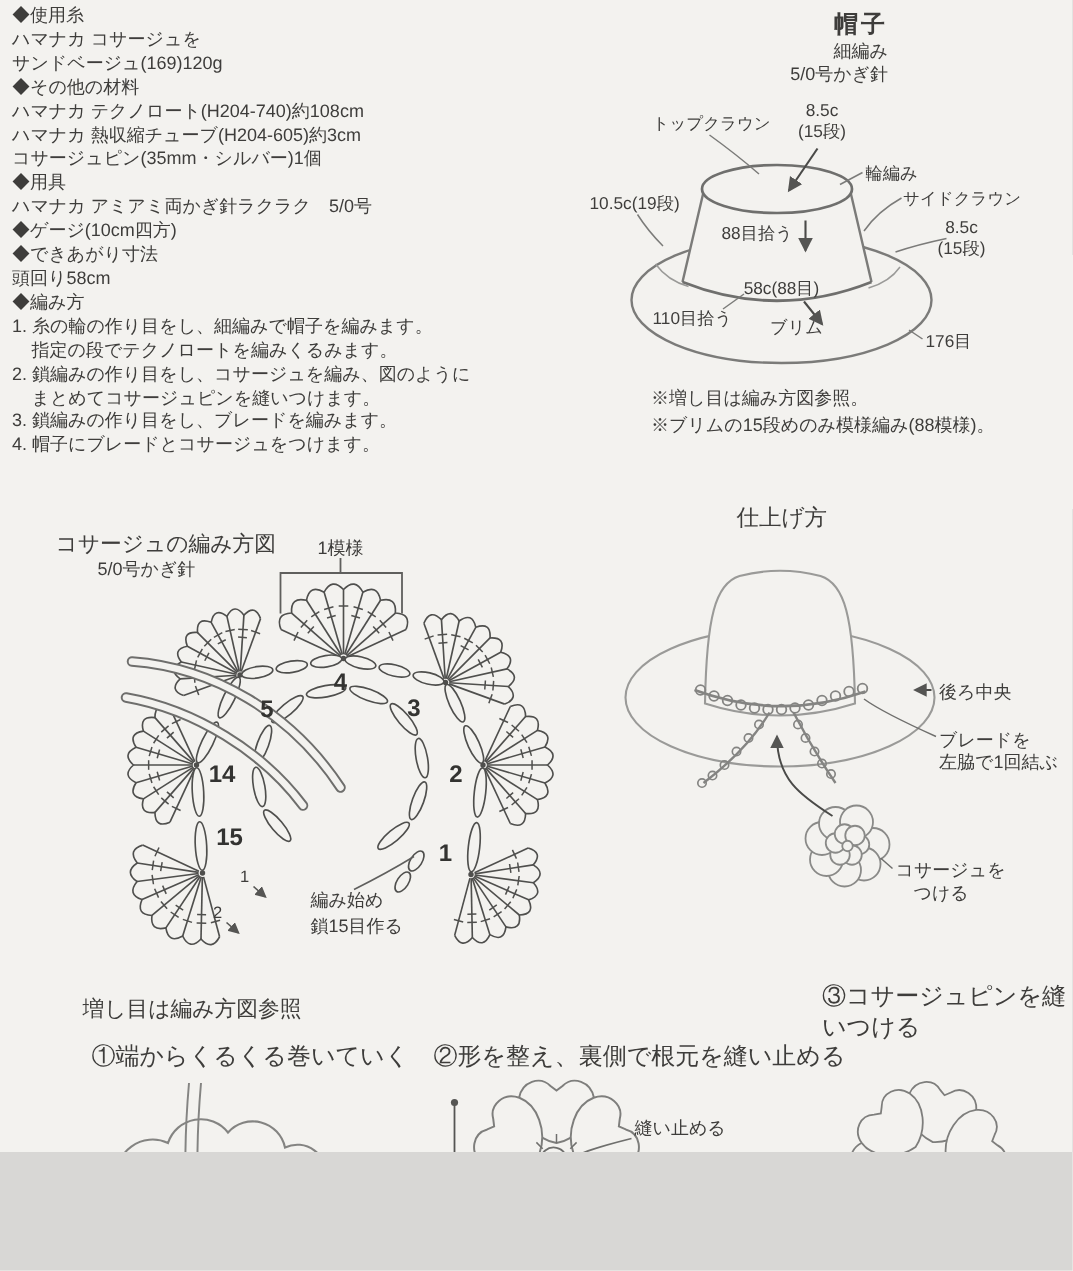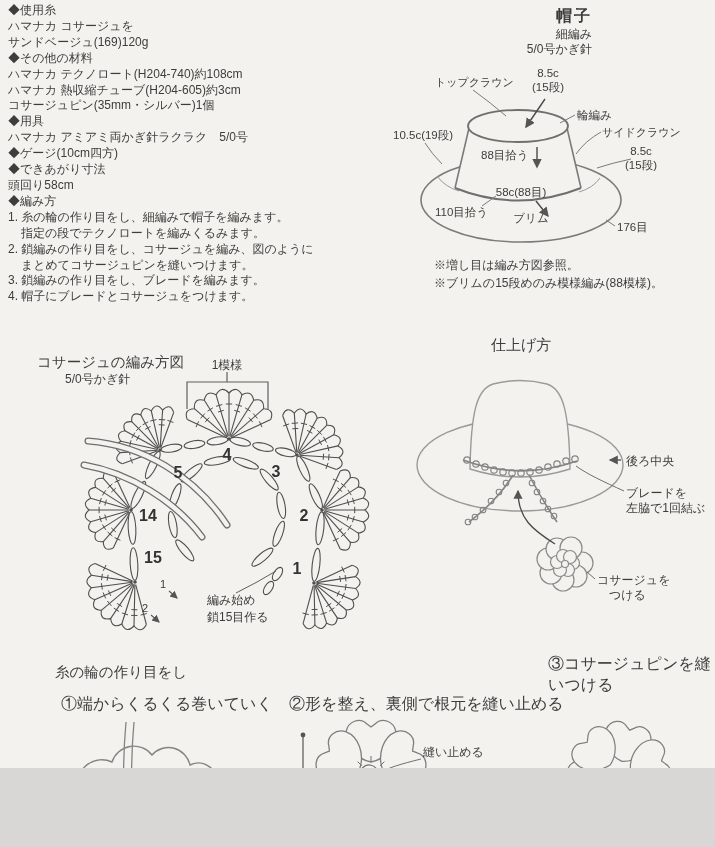--- a/index.html
+++ b/index.html
@@ -401,21 +401,21 @@
     <path d="M 219,118 C 199,109 182,101 171,93" fill="none" stroke="#6f6f6d" stroke-width="1"></path>
     <path d="M 190,206 L 182,199" fill="none" stroke="#6f6f6d" stroke-width="1"></path>
 
     <text class="lbl12" x="221" y="92">後ろ中央</text>
     <text class="lbl12" x="221" y="124">ブレードを</text>
     <text class="lbl12" x="221" y="139">左脇で1回結ぶ</text>
     <text class="lbl12" x="192" y="211">コサージュを</text>
     <text class="lbl12" x="204" y="226">つける</text>
   </svg>
 
-  <div class="abs sec-title cf-title">糸の輪の作り目をし</div>
+  <div class="abs sec-title cf-title">増し目は編み方図参照</div>
   <div class="abs cap" style="left:61px;top:694px">①端からくるくる巻いていく</div>
   <div class="abs cap" style="left:289px;top:694px">②形を整え、裏側で根元を縫い止める</div>
   <div class="abs cap" style="left:548px;top:654px">③コサージュピンを縫いつける</div>
 
   <svg class="abs" style="left:40px;top:715px" width="230" height="130" viewBox="0 0 230 130">
     <path d="M 20,115 A 26 26 0 0 1 38,72 A 24 24 0 0 1 72,47 A 23 23 0 0 1 112,40 A 22 22 0 0 1 150,50 A 19 19 0 0 1 177,70 A 18 18 0 0 1 193,97 L 196,112" fill="none" stroke="#84848 2" style="stroke:#848482" stroke-width="1.4"></path>
     <path d="M 48,117 Q 76,68 116,63 Q 154,60 186,112" fill="none" stroke="#848482" stroke-width="1.3"></path>
     <path d="M 58,117 Q 36,113 35,97 Q 35,84 50,83 Q 63,83 64,96 Q 64,107 53,108" fill="none" stroke="#848482" stroke-width="1.2"></path>
     <path d="M 40,80 Q 25,96 24,110 Q 38,107 55,102" fill="none" stroke="#848482" stroke-width="1.2"></path>
     <path d="M 86,7 C 84,30 83,55 84,78 M 94,7 C 92,30 91,55 92,80" fill="none" stroke="#848482" stroke-width="1.3"></path>

